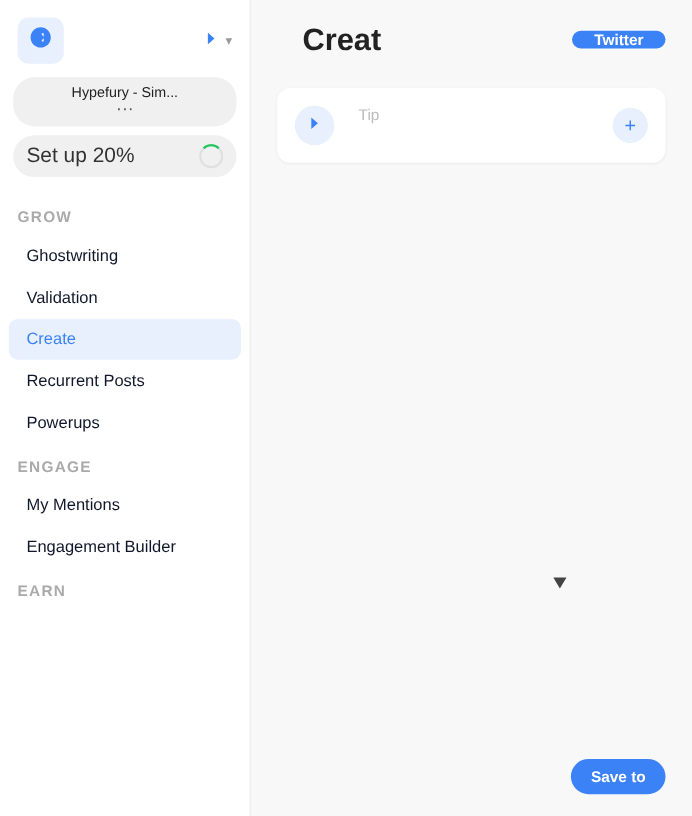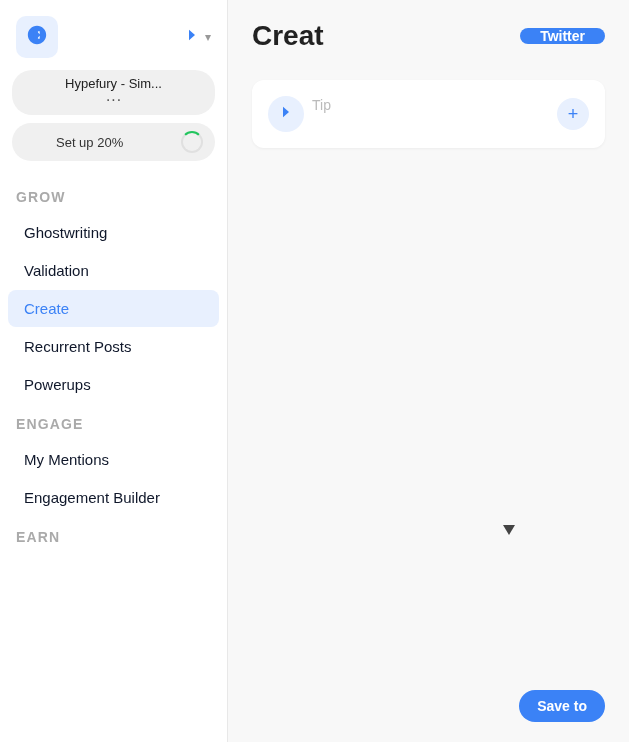--- a/index.html
+++ b/index.html
@@ -91,23 +91,22 @@
       border-radius: 20px;
       padding: 8px 12px;
       margin: 0 12px 16px 12px;
       display: flex;
       align-items: center;
       justify-content: space-between;
       cursor: pointer;
     }
 
     .setup-text {
-      font-size: 13px;
+      font-size: 19px;
       color: #333;
-      margin-left: 32px;
     }
 
     .spinner {
       width: 22px;
       height: 22px;
       border-radius: 50%;
       border: 2.5px solid #e0e0e0;
       border-top-color: #22c55e;
       animation: spin 1s linear infinite;
     }
@@ -159,20 +158,21 @@
       display: flex;
       align-items: center;
       justify-content: space-between;
       background: #f8f8f8;
     }
 
     .page-title-text {
       font-size: 28px;
       font-weight: 700;
       color: #222;
+      margin-left: 23px;
     }
 
     .twitter-button {
       background: #3b82f6;
       color: white;
       border: none;
       border-radius: 20px;
       padding: 0 20px;
       font-size: 14px;
       font-weight: 600;
@@ -187,21 +187,21 @@
       background: #ffffff;
       border-radius: 12px;
       padding: 16px;
       margin-bottom: 12px;
       box-shadow: 0 1px 3px rgba(0,0,0,0.05);
     }
 
     .composer-top {
       display: flex;
       align-items: flex-start;
-      gap: 8px;
+      gap: 22px;
     }
 
     .avatar {
       width: 36px;
       height: 36px;
       border-radius: 50%;
       background: #e8f0fe;
       display: flex;
       align-items: center;
       justify-content: center;

